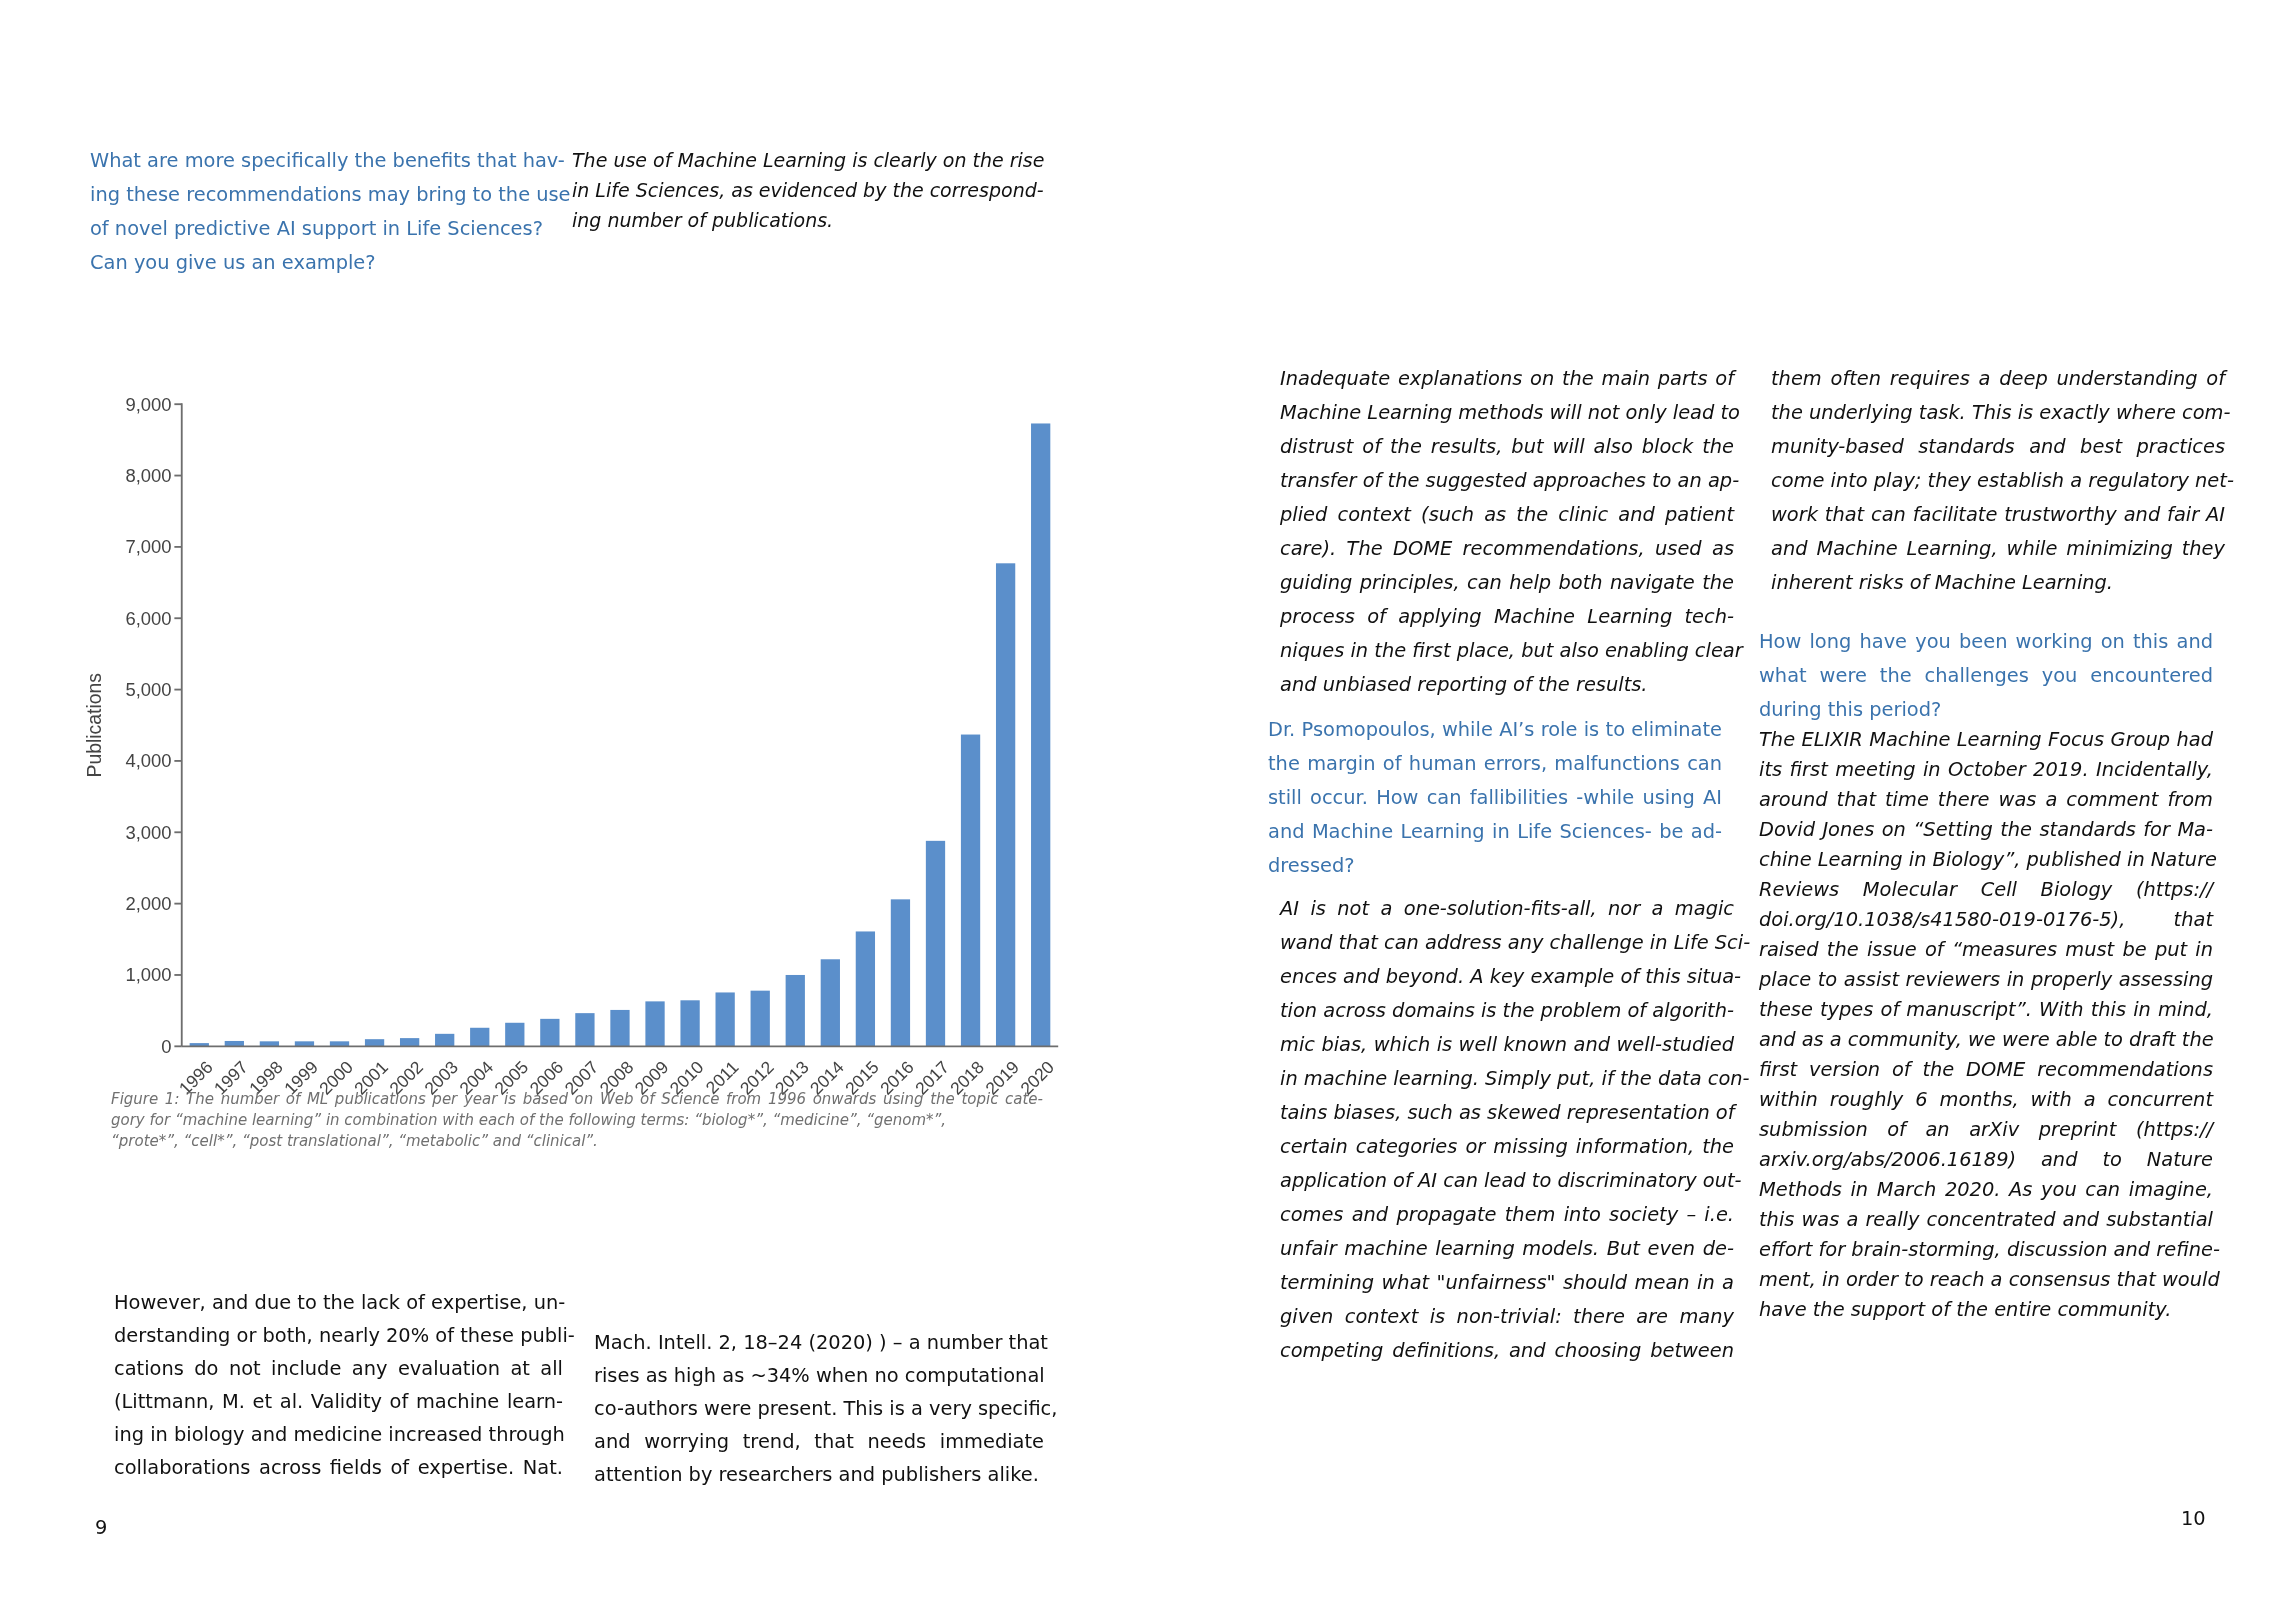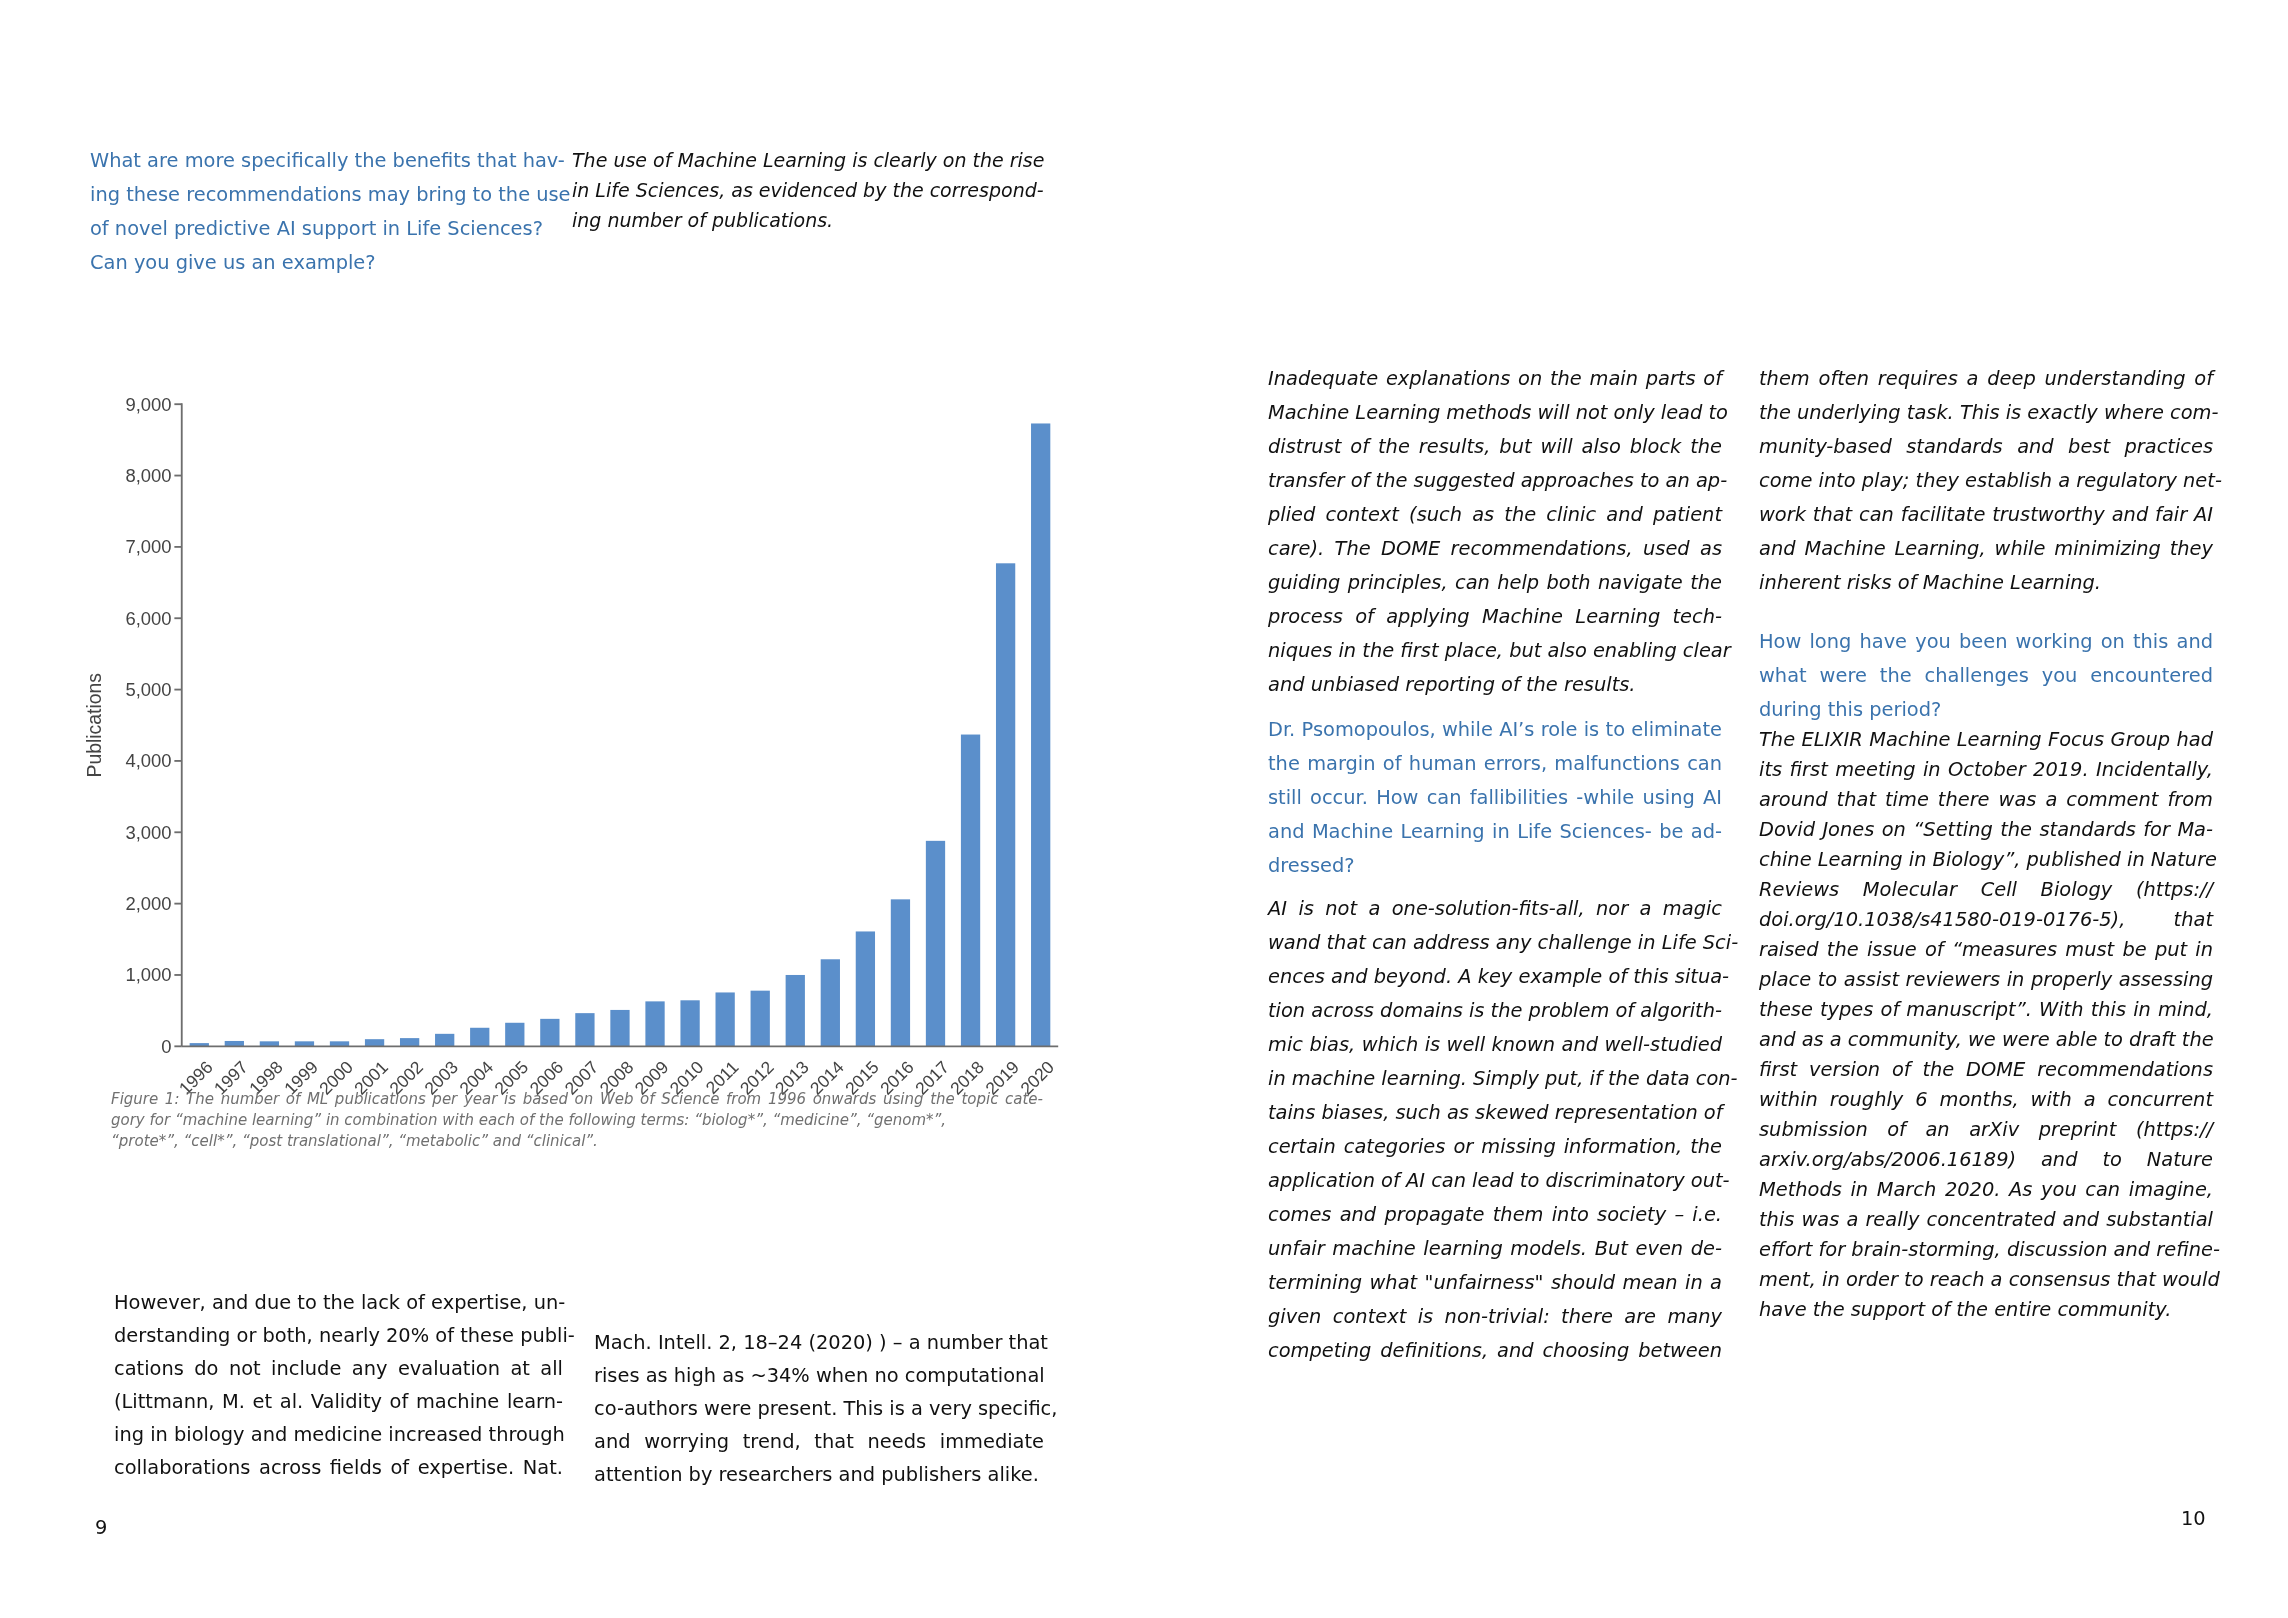--- a/index.html
+++ b/index.html
@@ -1,20 +1,20 @@
 <!DOCTYPE html>
 <html style="font-size:14.8px"><head>
 <meta charset="utf-8">
 <style>
   html, body { margin:0; padding:0; background:#ffffff; }
   body { width:2289px; height:1619px; position:relative; overflow:hidden;
          font-family:"Liberation Sans", sans-serif; color:#1a1a1a; }
   .abs { position:absolute; }
   .q { color:#3a73ad; font-family:"DejaVu Sans", sans-serif; font-size:19.4px; line-height:34px; }
-  .body-it { font-family:"DejaVu Sans", sans-serif; font-style:italic; font-size:19.4px; line-height:34px; color:#111; text-align:justify; }
+  .body-it { font-family:"DejaVu Sans", sans-serif; font-style:italic; font-size:19.4px; line-height:34px; color:#111; text-align:justify;margin-left:12px; }
   .body-rg { font-family:"DejaVu Sans", sans-serif; font-size:19.4px; line-height:33px; color:#111; text-align:justify; }
   .line { display:block; white-space:nowrap; text-align-last:justify; }
   .line.last { text-align-last:left; }
   .caption { font-family:"DejaVu Sans", sans-serif; font-style:italic; font-size:15px; line-height:21px; color:#707070; }
   .pagenum { font-family:"DejaVu Sans", sans-serif; font-size:19.4px; color:#111; }
   svg text { font-family:"Liberation Sans", sans-serif; }
 </style>
 </head>
 <body>
 

